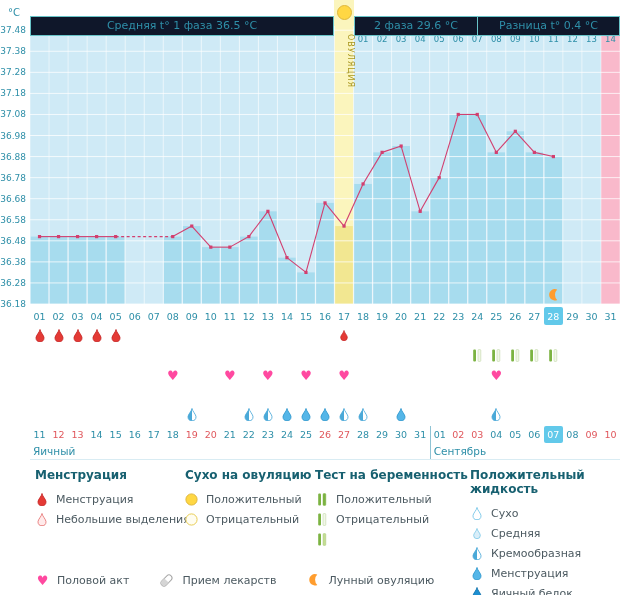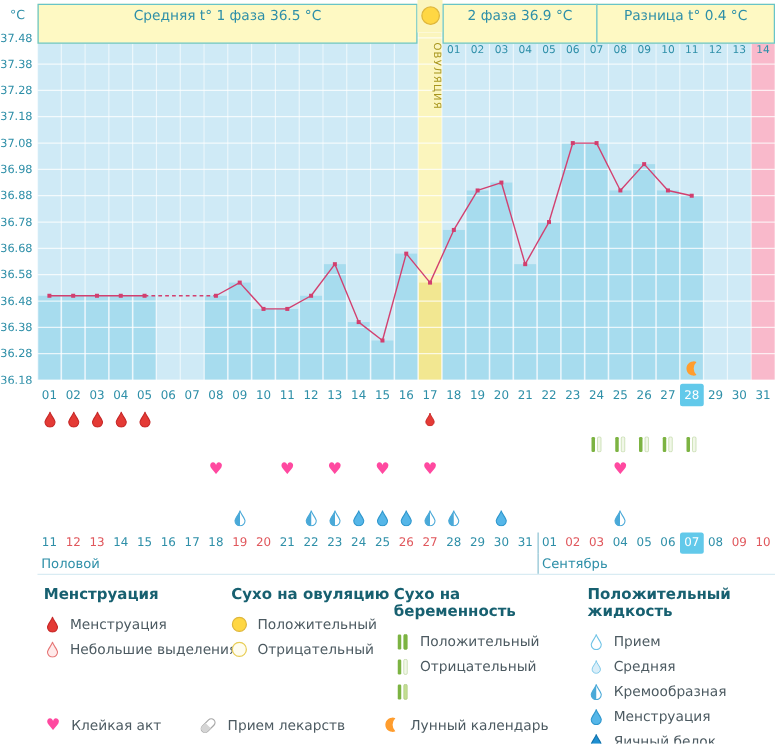--- a/index.html
+++ b/index.html
@@ -3,22 +3,22 @@
 <meta charset="utf-8">
 <style>
   *{margin:0;padding:0;box-sizing:border-box}
   html,body{background:#fff}
   body{font-family:"DejaVu Sans",sans-serif;}
   .app{position:relative;width:626px;height:595px;background:#fff;overflow:hidden}
 
   
   .header{position:relative;height:26px}
   .unit{position:absolute;left:8px;top:7px;font-size:10px;color:#2e8fa8}
-  .hbox{position:absolute;top:3px;height:32px;line-height:18px;text-align:center;font-size:11px;
-        color:#2e8fa8;background:#fef9c3;border:1px solid #68c4c8}
+  .hbox{position:absolute;top:16px;height:20px;line-height:18px;text-align:center;font-size:11px;
+        color:#2e8fa8;background:#0f172a;border:1px solid #68c4c8}
   .hbox.phase1{left:30px;width:304px}
   .ovuband{position:absolute;left:334px;top:0;width:20px;height:26px;background:#fbf5bd}
   .ovudot{position:absolute;left:337px;top:5px;width:15px;height:15px;border-radius:50%;
           background:#ffd743;border:1px solid #dfb73c}
   .hbox.phase2{left:354px;width:124px}
   .hbox.diff{left:477px;width:143px}
 
   
   .grid-row{margin-left:30px;width:590px;display:grid;grid-template-columns:repeat(31,1fr)}
   .cell{display:flex;align-items:center;justify-content:center;font-size:9.5px;color:#2e8fa8}
@@ -52,21 +52,21 @@
 </head>
 <body>
 
 <div class="app">
 
   <div class="header">
     <span class="unit">°C</span>
     <div class="hbox phase1">Средняя t° 1 фаза 36.5 °C</div>
     <div class="ovuband"></div>
     <div class="ovudot"></div>
-    <div class="hbox phase2">2 фаза 36.9 °C</div>
+    <div class="hbox phase2">2 фаза 29.6 °C</div>
     <div class="hbox diff">Разница t° 0.4 °C</div>
   </div>
 
   <div id="chart">
       <svg width="626" height="281">
         <rect x="30" y="0" width="19.032258064516128" height="278" fill="#cfeaf6"></rect>
         <rect x="30.7" y="210.60606060606057" width="17.63225806451613" height="67.39393939393943" fill="#a7dcee"></rect>
         <rect x="49.03225806451613" y="0" width="19.032258064516128" height="278" fill="#cfeaf6"></rect>
         <rect x="49.73225806451613" y="210.60606060606057" width="17.63225806451613" height="67.39393939393943" fill="#a7dcee"></rect>
         <rect x="68.06451612903226" y="0" width="19.032258064516128" height="278" fill="#cfeaf6"></rect>
@@ -638,21 +638,21 @@
       <div class="cell weekend">03</div>
       <div class="cell">04</div>
       <div class="cell">05</div>
       <div class="cell">06</div>
       <div class="cell today">07</div>
       <div class="cell">08</div>
       <div class="cell weekend">09</div>
       <div class="cell weekend">10</div>
     </div>
   <div id="month-row" class="grid-row">
-      <div class="month-label" style="grid-column: 1 / 22;">Половой</div>
+      <div class="month-label" style="grid-column: 1 / 22;">Яичный</div>
       <div class="month-label sep-start" style="grid-column: 22 / 32;">Сентябрь</div>
     </div>
 
   <div class="legend">
     <div id="legend-groups" style="display:flex">
         <div class="legend-col c1">
           <div class="legend-title">Менструация</div>
           <div class="legend-item">
             <span class="ic">
               <svg width="10" height="13" viewBox="0 0 10 13.6">
@@ -683,21 +683,21 @@
           <div class="legend-item">
             <span class="ic">
               <svg width="13" height="13">
                 <circle cx="6.5" cy="6.5" r="5.6" fill="#fffdf0" stroke="#e8cd55"></circle>
               </svg>
             </span>
             <span>Отрицательный</span>
           </div>
         </div>
         <div class="legend-col c3">
-          <div class="legend-title">Сухо на беременность</div>
+          <div class="legend-title">Тест на беременность</div>
           <div class="legend-item">
             <span class="ic">
               <svg width="10" height="13">
                 <rect x="1.2" y="0.5" width="2.8" height="12" rx="1" fill="#7cb342"></rect>
                 <rect x="6" y="0.5" width="2.8" height="12" rx="1" fill="#7cb342" stroke="#7cb342" stroke-width="0.5"></rect>
               </svg>
             </span>
             <span>Положительный</span>
           </div>
           <div class="legend-item">
@@ -719,21 +719,21 @@
           </div>
         </div>
         <div class="legend-col c4">
           <div class="legend-title">Положительный жидкость</div>
           <div class="legend-item">
             <span class="ic">
               <svg width="10" height="13" viewBox="0 0 10 13.6">
                 <path d="M5 .5 C5 2.6 .8 6.9 .8 9.1 A4.2 4.2 0 0 0 9.2 9.1 C9.2 6.9 5 2.6 5 .5 Z" fill="#ffffff" stroke="#6fc3e6" stroke-width="0.9"></path>
               </svg>
             </span>
-            <span>Прием</span>
+            <span>Сухо</span>
           </div>
           <div class="legend-item">
             <span class="ic">
               <svg width="8" height="11" viewBox="0 0 10 13.6">
                 <path d="M5 .5 C5 2.6 .8 6.9 .8 9.1 A4.2 4.2 0 0 0 9.2 9.1 C9.2 6.9 5 2.6 5 .5 Z" fill="#d9eef9" stroke="#6fc3e6" stroke-width="0.9"></path>
               </svg>
             </span>
             <span>Средняя</span>
           </div>
           <div class="legend-item">
@@ -761,37 +761,37 @@
             </span>
             <span>Яичный белок</span>
           </div>
         </div>
       </div>
     <div id="legend-extra" class="legend-extra">
         <div class="legend-item">
           <span class="ic">
             <span style="color:#ff49a0;font-size:13px;line-height:1">♥</span>
           </span>
-          <span>Клейкая акт</span>
+          <span>Половой акт</span>
         </div>
         <div class="legend-item">
           <span class="ic">
             <svg width="15" height="15" viewBox="0 0 15 15">
               <g transform="rotate(45 7.5 7.5)">
                 <rect x="4.5" y="1" width="6" height="13" rx="3" fill="#fff" stroke="#a8a8a8"></rect>
                 <path d="M4.5 7.5 h6 V11 a3 3 0 0 1 -6 0 Z" fill="#d5d5d5"></path>
               </g>
             </svg>
           </span>
           <span>Прием лекарств</span>
         </div>
         <div class="legend-item">
           <span class="ic">
             <svg width="14" height="14" viewBox="0 0 14 14">
               <path d="M10.3 1.6 A5.7 5.7 0 1 0 10.3 12 A7.2 7.2 0 0 1 10.3 1.6 Z" fill="#ff9d2e"></path>
             </svg>
           </span>
-          <span>Лунный календарь</span>
+          <span>Лунный овуляцию</span>
         </div>
       </div>
   </div>
 
 </div>
 
 </body></html>

